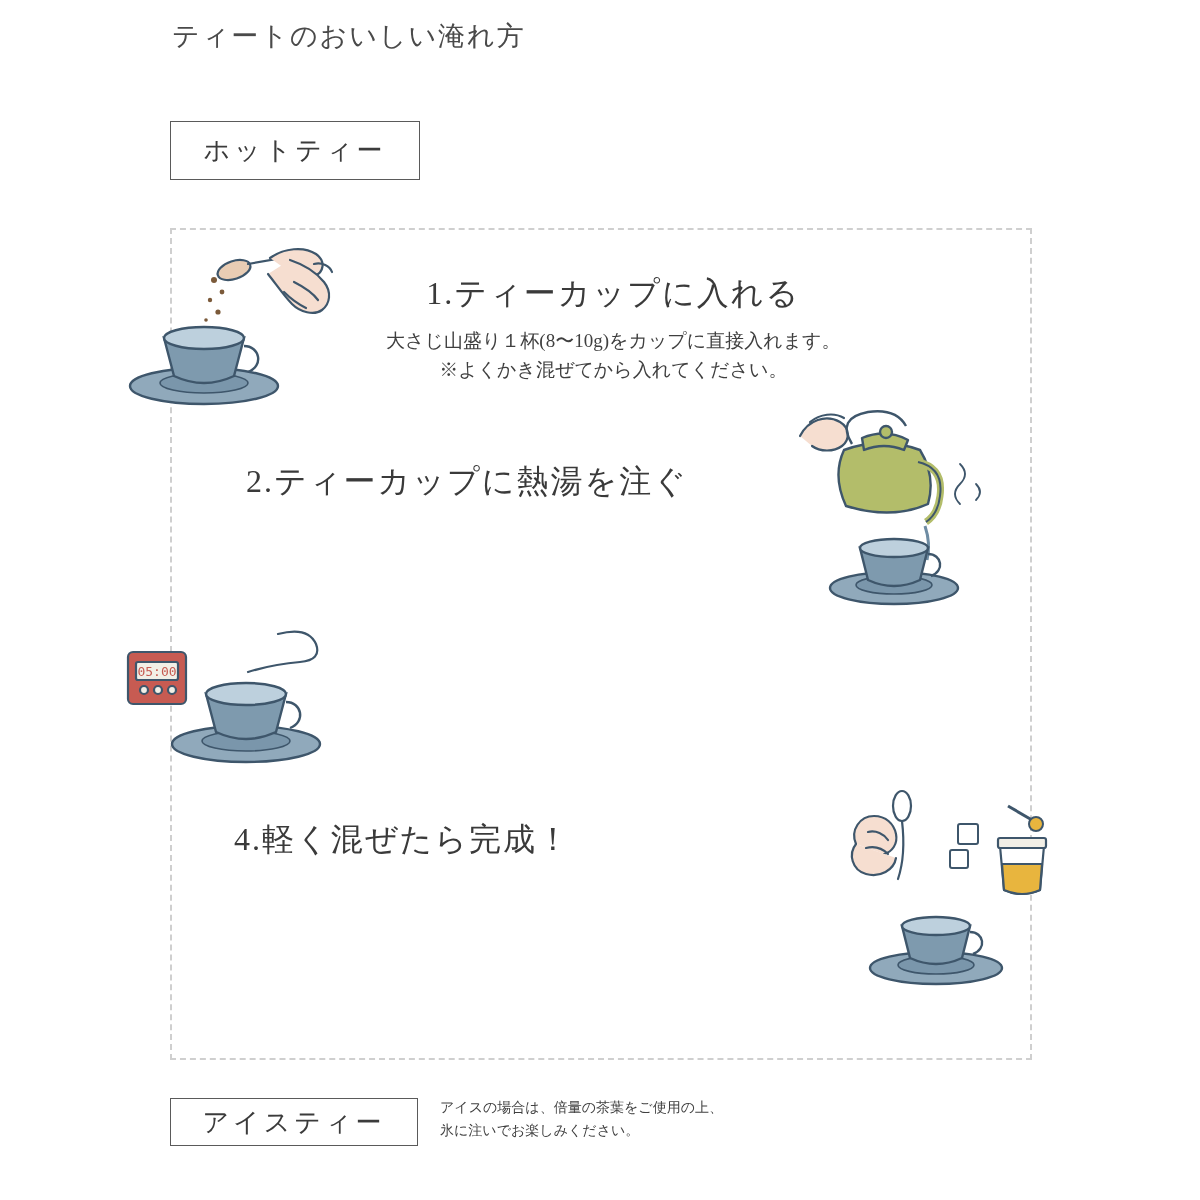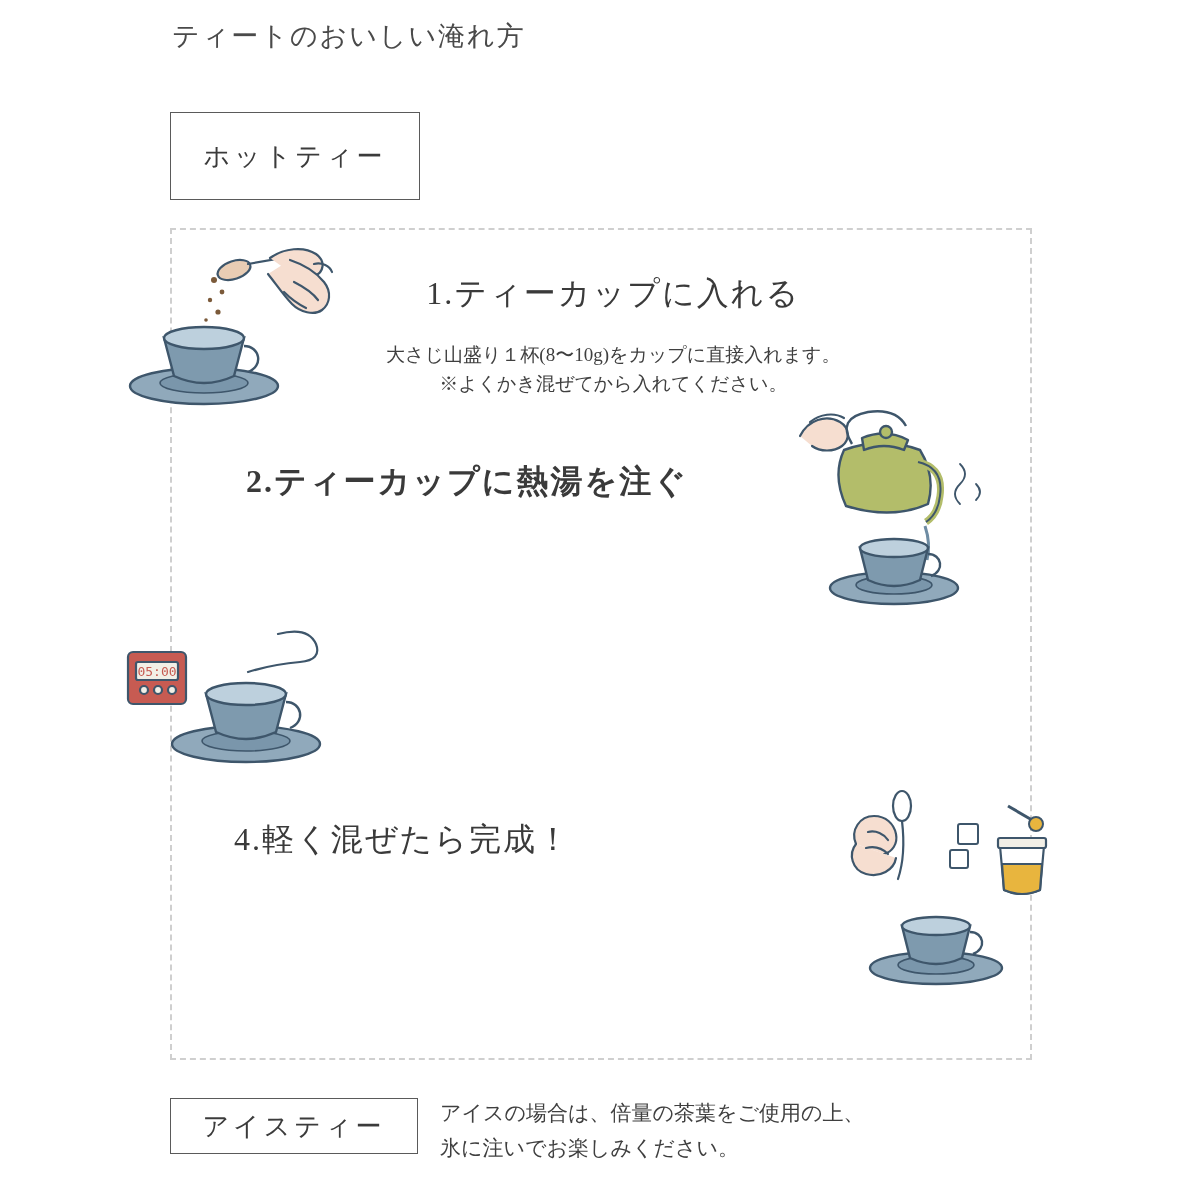--- a/index.html
+++ b/index.html
@@ -43,22 +43,22 @@
     display: flex;
     align-items: center;
     justify-content: center;
     background: #fff;
   }
   .label-box span {
     font-size: 26px;
     letter-spacing: 4px;
     color: #3b3b3b;
   }
-  #hot-label { left: 170px; top: 112px; width: 250px; height: 88px; }
-  #ice-label { left: 170px; top: 1098px; width: 248px; height: 56px; }
+  #hot-label { left: 170px; top: 121px; width: 250px; height: 59px; }
+  #ice-label { left: 170px; top: 1098px; width: 248px; height: 48px; }
 
   
   .dashed-panel {
     position: absolute;
     left: 170px;
     top: 228px;
     width: 862px;
     height: 832px;
     border: 2px dashed #cfcfcf;
     box-sizing: border-box;
@@ -67,39 +67,39 @@
   
   .step { position: absolute; text-align: center; }
   .step-head {
     font-size: 32px;
     letter-spacing: 2px;
     color: #3a3a3a;
     white-space: nowrap;
     font-family: "Liberation Serif", "DejaVu Serif", serif;
   }
   .step-body {
-    margin-top: 24px;
+    margin-top: 10px;
     font-size: 19px;
     line-height: 1.55;
     color: #3f3f3f;
     white-space: pre-line;
     font-family: "Liberation Serif", "DejaVu Serif", serif;
   }
 
   #step1 { left: 386px; top: 272px; }
-  #step2 { left: 246px; top: 460px; font-weight: bold; }
+  #step2 { left: 246px; top: 460px; }
   #step3 { left: 384px; top: 660px; }
   #step4 { left: 234px; top: 818px; }
 
   
   .ice-note {
     position: absolute;
     left: 440px;
     top: 1096px;
-    font-size: 21px;
+    font-size: 14px;
     line-height: 1.65;
     color: #3f3f3f;
     white-space: pre-line;
   }
 
   
   .illus { position: absolute; }
 </style>
 </head>
 <body>

